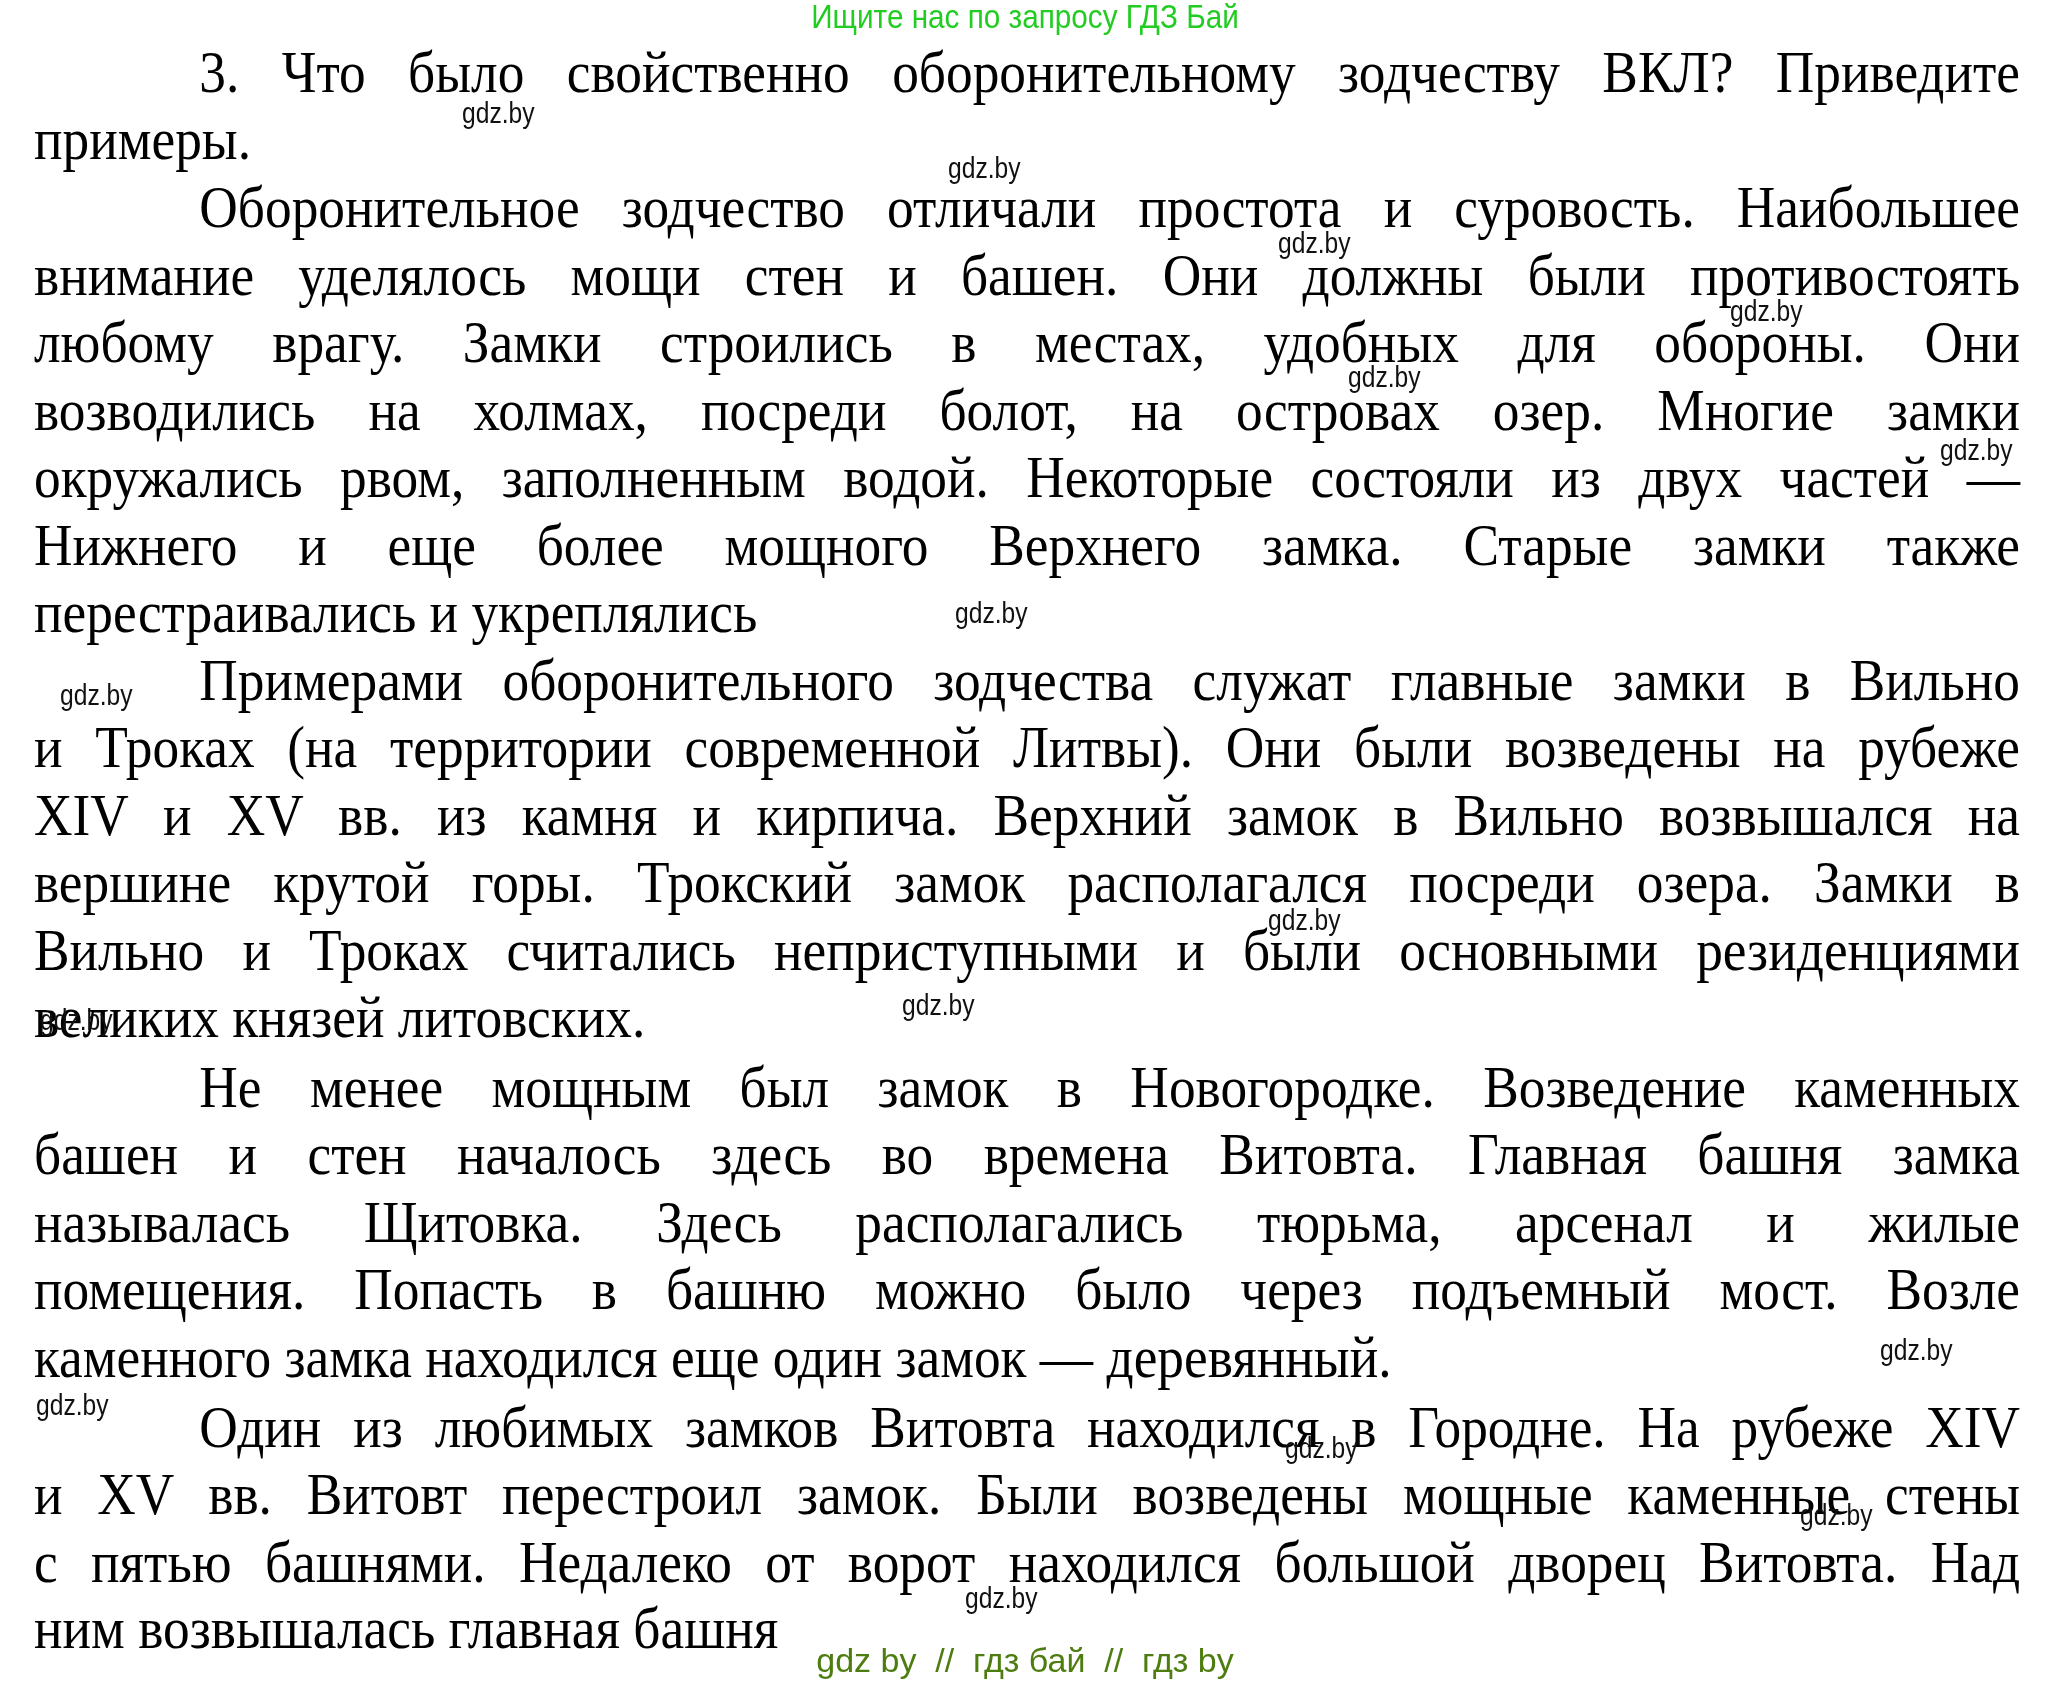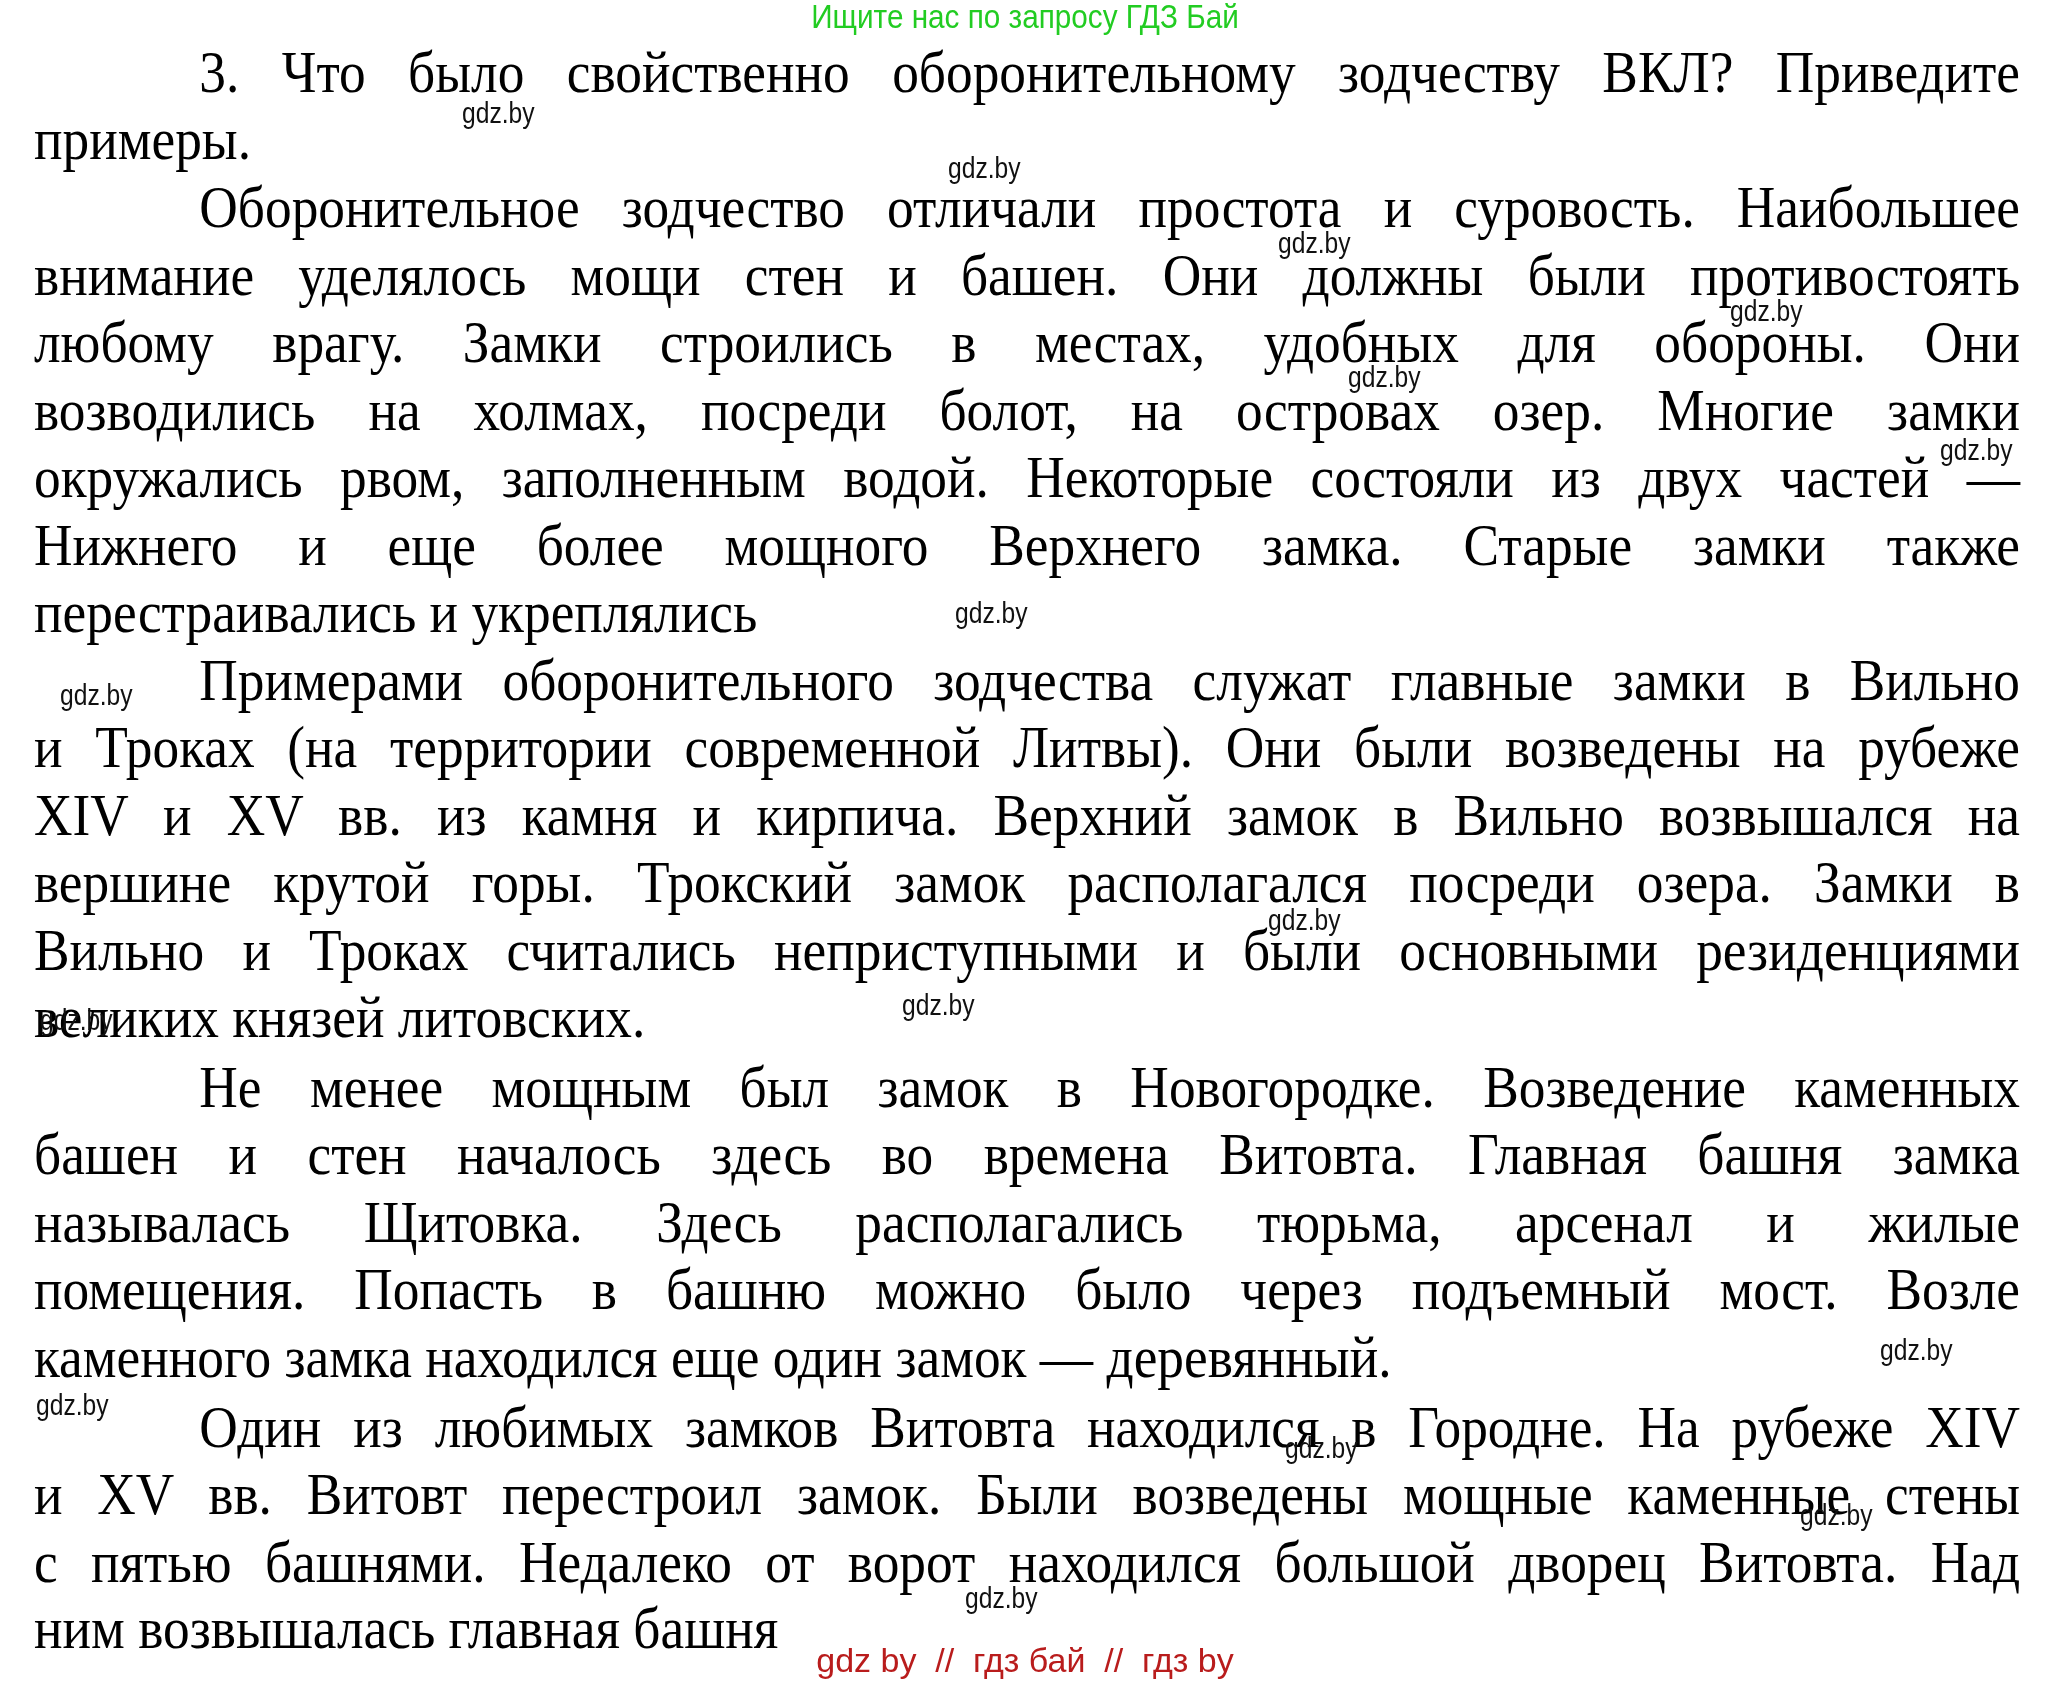--- a/index.html
+++ b/index.html
@@ -5,21 +5,21 @@
   html, body { margin: 0; padding: 0; background: #ffffff; }
   body { width: 2050px; height: 1681px; position: relative; overflow: hidden; }
   .banner {
     position: absolute; left: 0; top: 0; width: 2050px; height: 34px;
     text-align: center; color: #22cc22;
     font-family: "Liberation Sans", sans-serif; font-size: 33px; line-height: 34px;
     transform: scaleX(0.9); transform-origin: 50% 0;
   }
   .footer {
     position: absolute; left: 0; top: 1640px; width: 2050px; height: 40px;
-    text-align: center; color: #b91c1c;
+    text-align: center; color: #4d7c0f;
     font-family: "Liberation Sans", sans-serif; font-size: 34px; line-height: 40px;
     white-space: pre;
   }
   .line {
     position: absolute; left: 34px; width: 2234px; height: 68px;
     font-family: "Liberation Serif", serif; font-size: 60px; line-height: 68px; color: #000;
     white-space: nowrap; overflow: visible;
     transform: scaleX(0.889); transform-origin: 0 0;
   }
   .line.just { text-align: justify; text-align-last: justify; }

